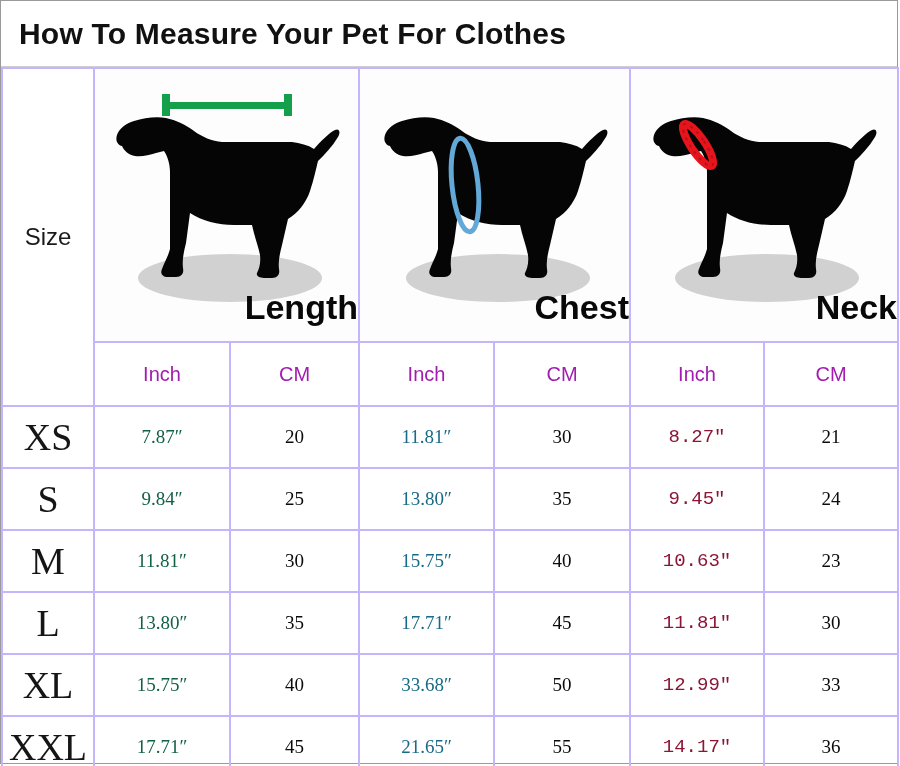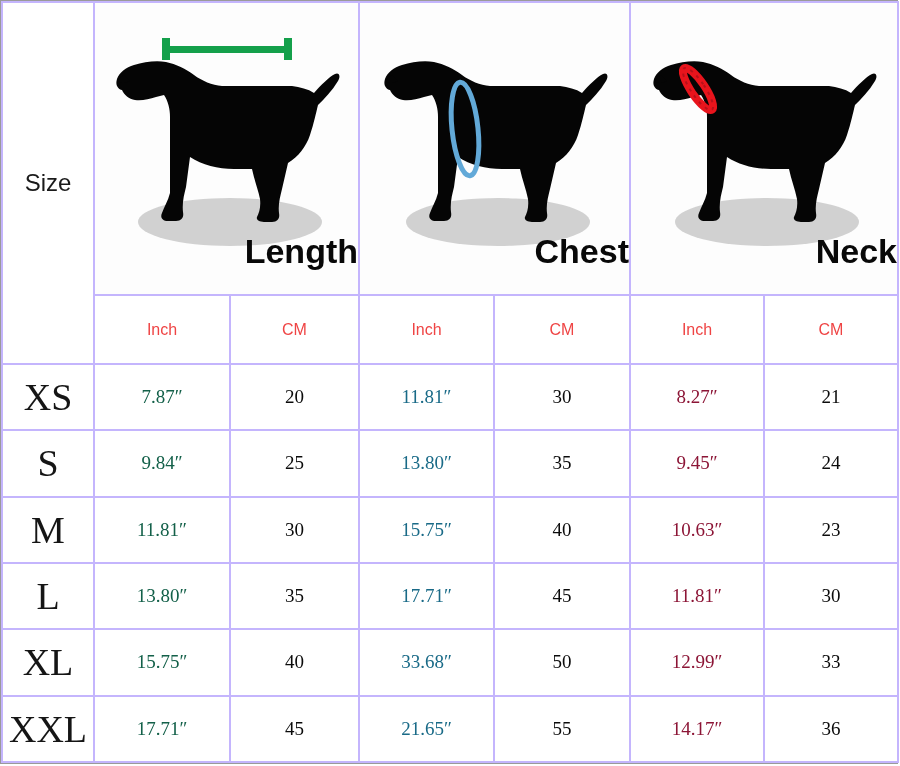--- a/index.html
+++ b/index.html
@@ -97,46 +97,49 @@
     font-weight: bold;
     font-size: 34px;
     color: #080808;
     pointer-events: none;
     z-index: 3;
   }
   
   .unit-cell {
     height: 62px;
     font-family: "Liberation Sans", sans-serif;
-    font-size: 16px;
-    color: #ef4444;
+    font-size: 20px;
+    color: #a21caf;
   }
   
   .data-row td {
     height: 60px;
   }
   .size-cell {
     font-family: "Liberation Serif", serif;
     font-size: 38px;
     color: #151515;
   }
   .val-cell {
     font-family: "Liberation Serif", serif;
     font-size: 19px;
   }
   .val-length { color: #136049; }
   .val-chest  { color: #196a87; }
-  .val-neck   { color: #8c1536; }
+  .val-neck   { color: #8c1536; font-family: Liberation Mono, monospace; }
   .val-cm     { color: #0b0b0b; }
 </style>
 </head>
 <body>
 
 <div class="chart-frame">
 
+  <div class="title-bar">
+    <div class="title-text">How To Measure Your Pet For Clothes</div>
+  </div>
 
   <table class="size-table">
     <colgroup>
       <col class="c-size">
         <col class="c-inch">
         <col class="c-cm">
       <col class="c-inch2">
         <col class="c-cm2">
         <col class="c-inch3">
         <col class="c-cm3">

